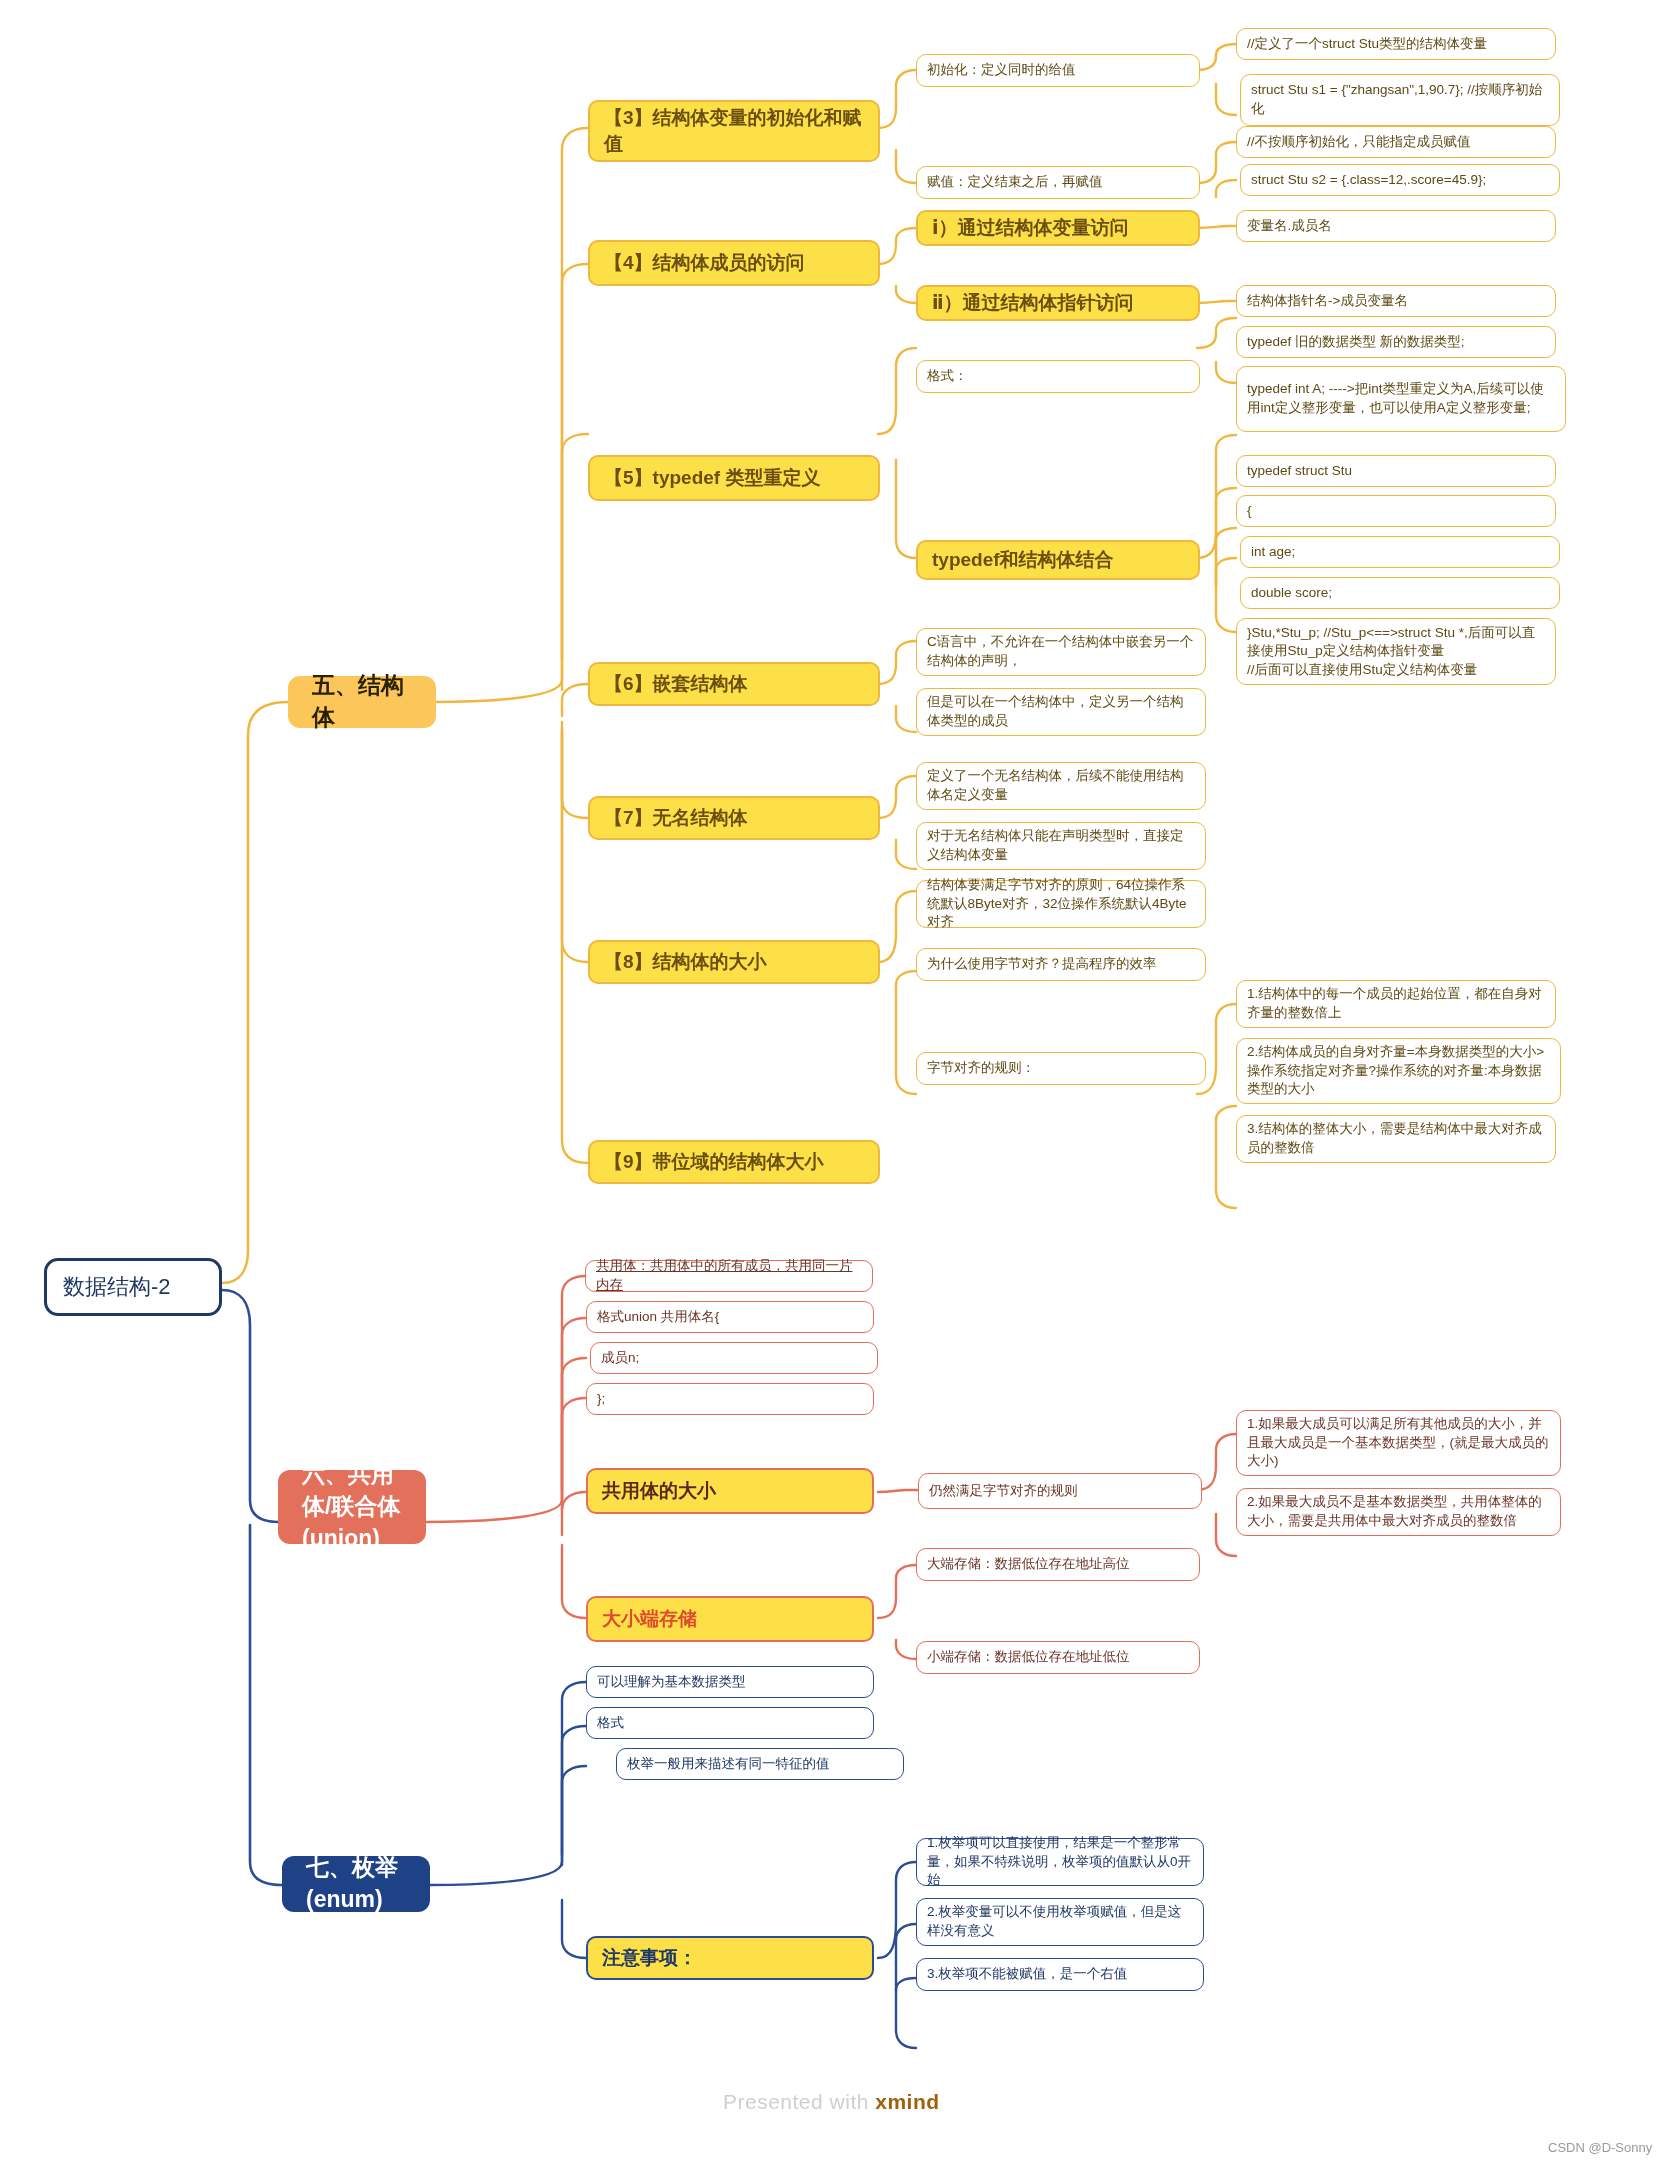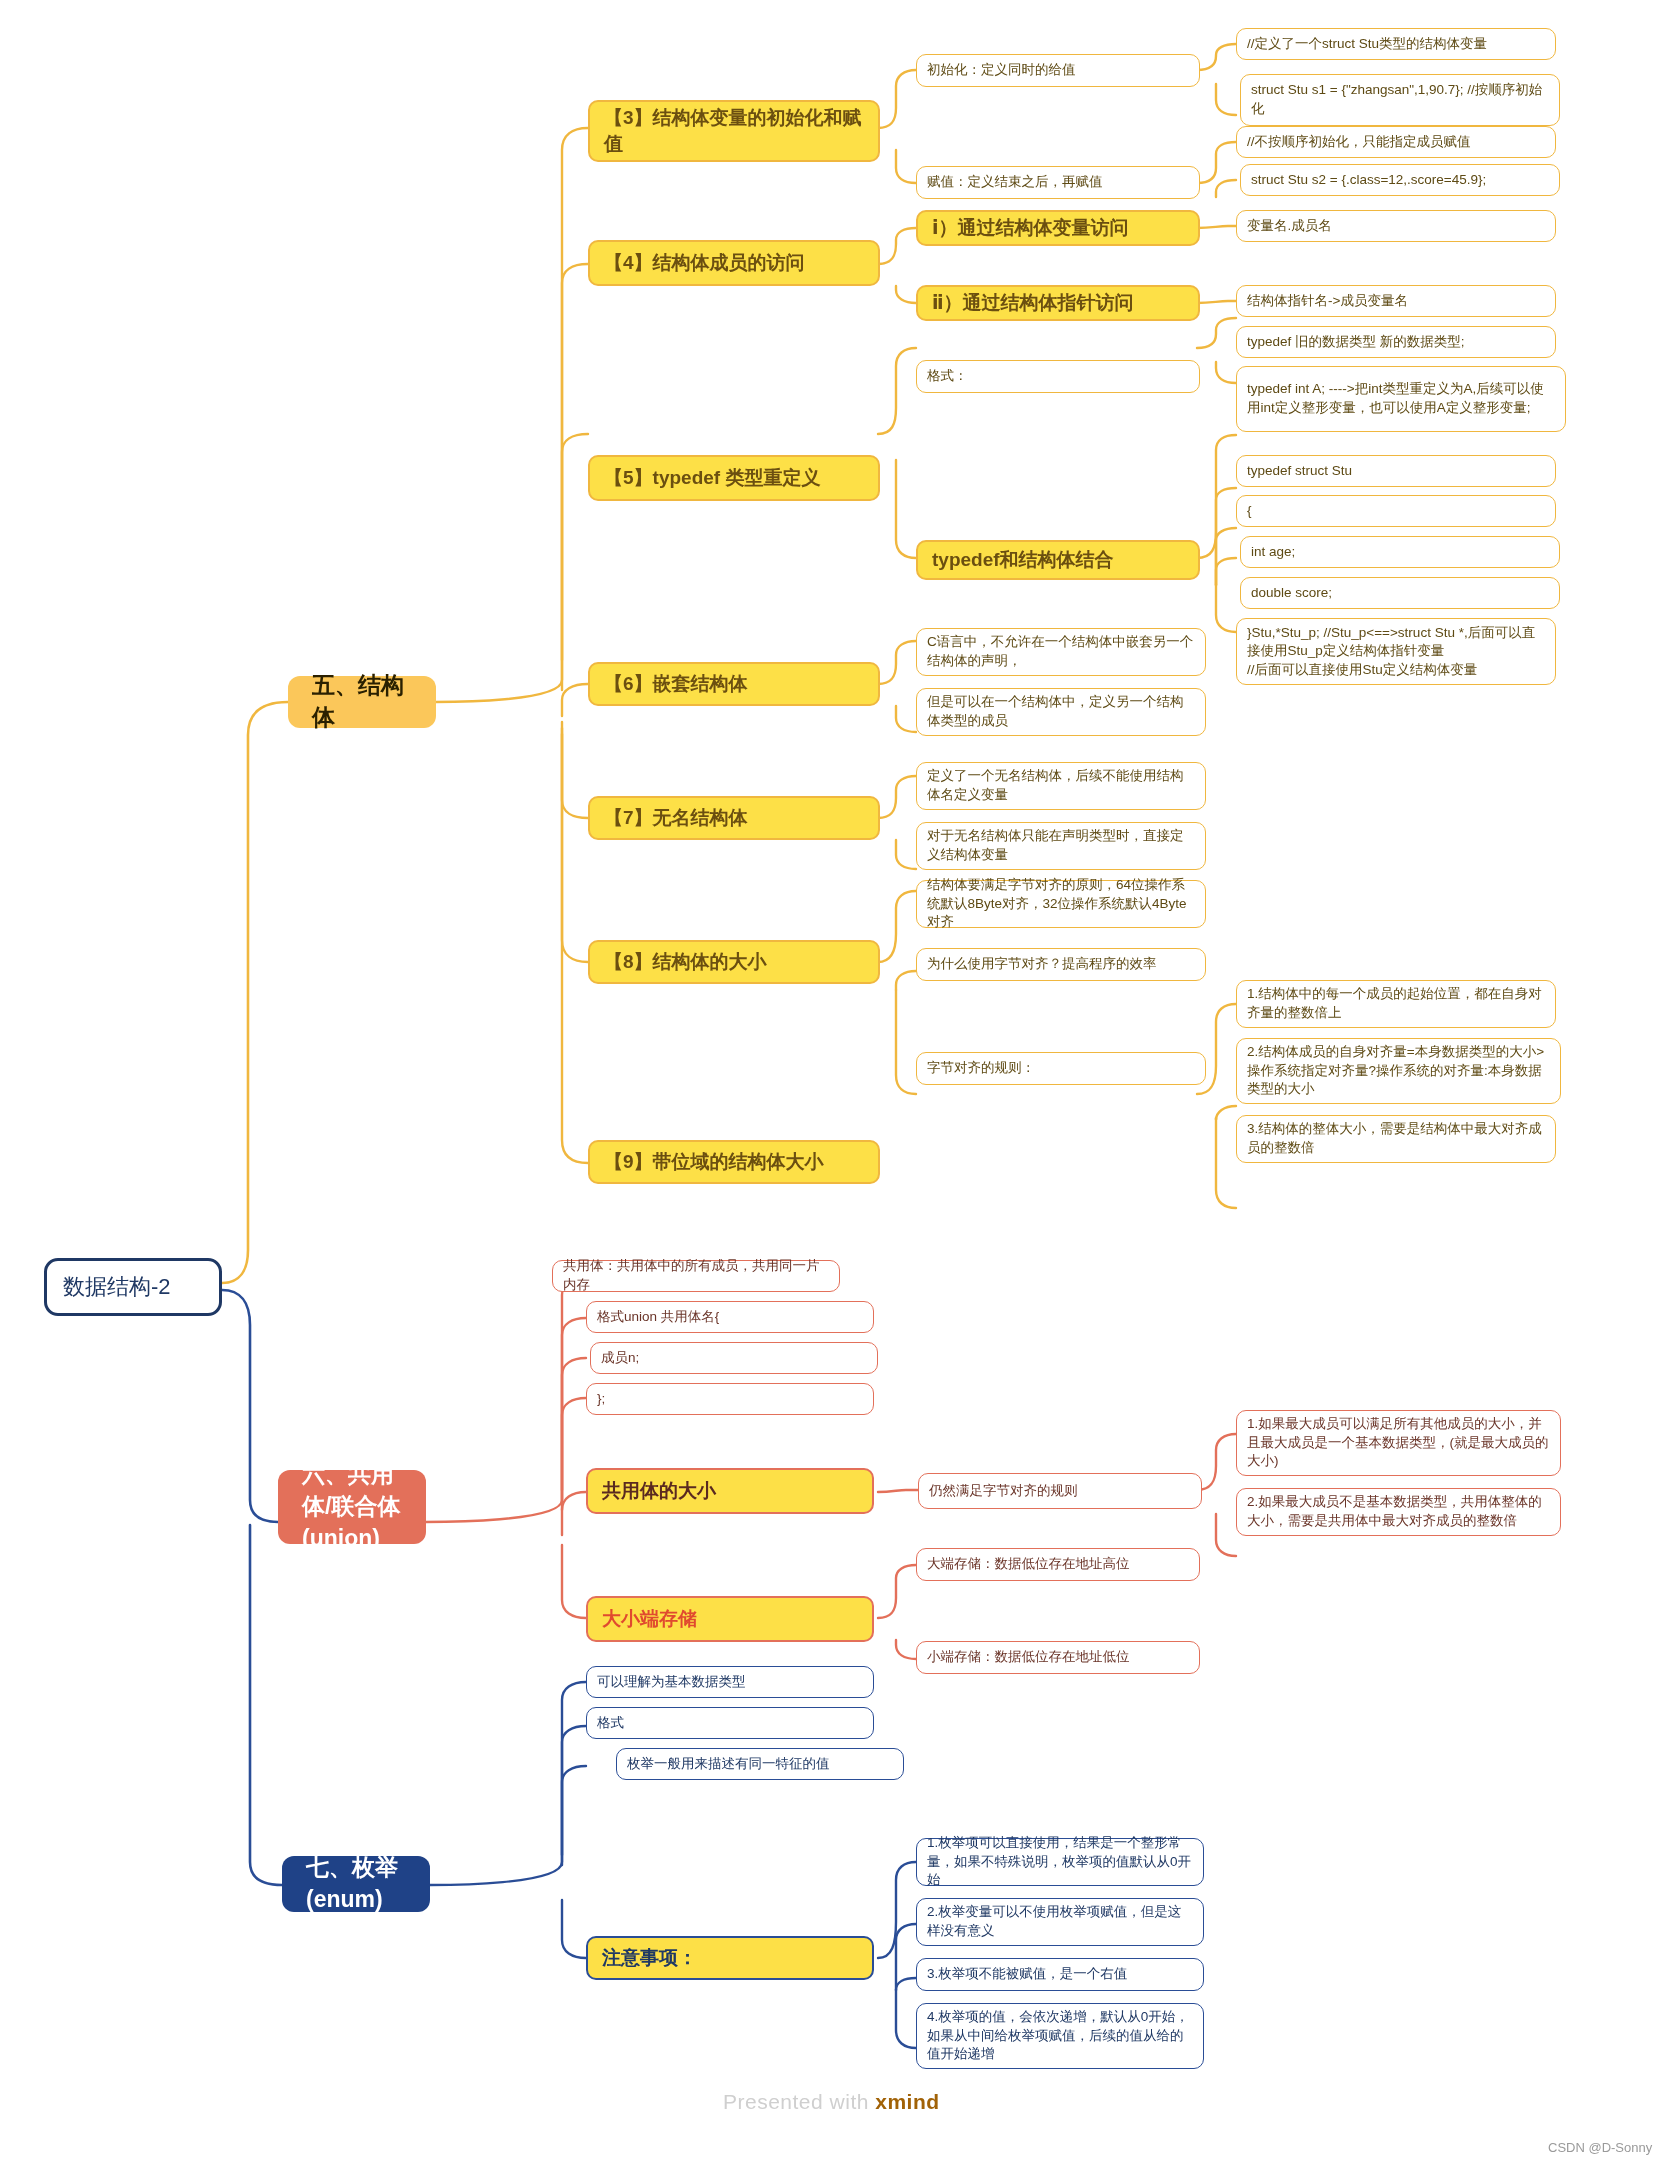--- a/index.html
+++ b/index.html
@@ -249,21 +249,21 @@
     <span>3.结构体的整体大小，需要是结构体中最大对齐成员的整数倍</span>
   </div>
 
   <div class="node l2" style="left:588px;top:1140px;width:292px;height:44px;">
     <span>【9】带位域的结构体大小</span>
   </div>
 
   <div class="node chip chip-red" style="left:278px;top:1470px;width:148px;height:74px;">
     <span>六、共用体/联合体(union)</span>
   </div>
-  <div class="node leaf red" style="left:552px;top:1260px;width:288px;height:32px;">
+  <div class="node leaf red" style="left:585px;top:1260px;width:288px;height:32px;text-decoration:underline;">
     <span>共用体：共用体中的所有成员，共用同一片内存</span>
   </div>
   <div class="node leaf red" style="left:586px;top:1301px;width:288px;height:32px;">
     <span>格式union 共用体名{</span>
   </div>
   <div class="node leaf red" style="left:590px;top:1342px;width:288px;height:32px;">
     <span>    成员n;</span>
   </div>
   <div class="node leaf red" style="left:586px;top:1383px;width:288px;height:32px;">
     <span>};</span>
@@ -310,23 +310,20 @@
   </div>
   <div class="node leaf blue" style="left:916px;top:1838px;width:288px;height:48px;">
     <span>1.枚举项可以直接使用，结果是一个整形常量，如果不特殊说明，枚举项的值默认从0开始</span>
   </div>
   <div class="node leaf blue" style="left:916px;top:1898px;width:288px;height:48px;">
     <span>2.枚举变量可以不使用枚举项赋值，但是这样没有意义</span>
   </div>
   <div class="node leaf blue" style="left:916px;top:1958px;width:288px;height:33px;">
     <span>3.枚举项不能被赋值，是一个右值</span>
   </div>
-  <div class="node leaf blue" style="left:916px;top:2003px;width:288px;height:66px;">
-    <span>4.枚举项的值，会依次递增，默认从0开始，如果从中间给枚举项赋值，后续的值从给的值开始递增</span>
-  </div>
 
   <div class="watermark" style="left:723px;top:2090px;">
     <span>Presented with </span><b>xmind</b>
   </div>
   <div class="csdn" style="left:1548px;top:2140px;">
     <span>CSDN @D-Sonny</span>
   </div>
 
 </div>
 

